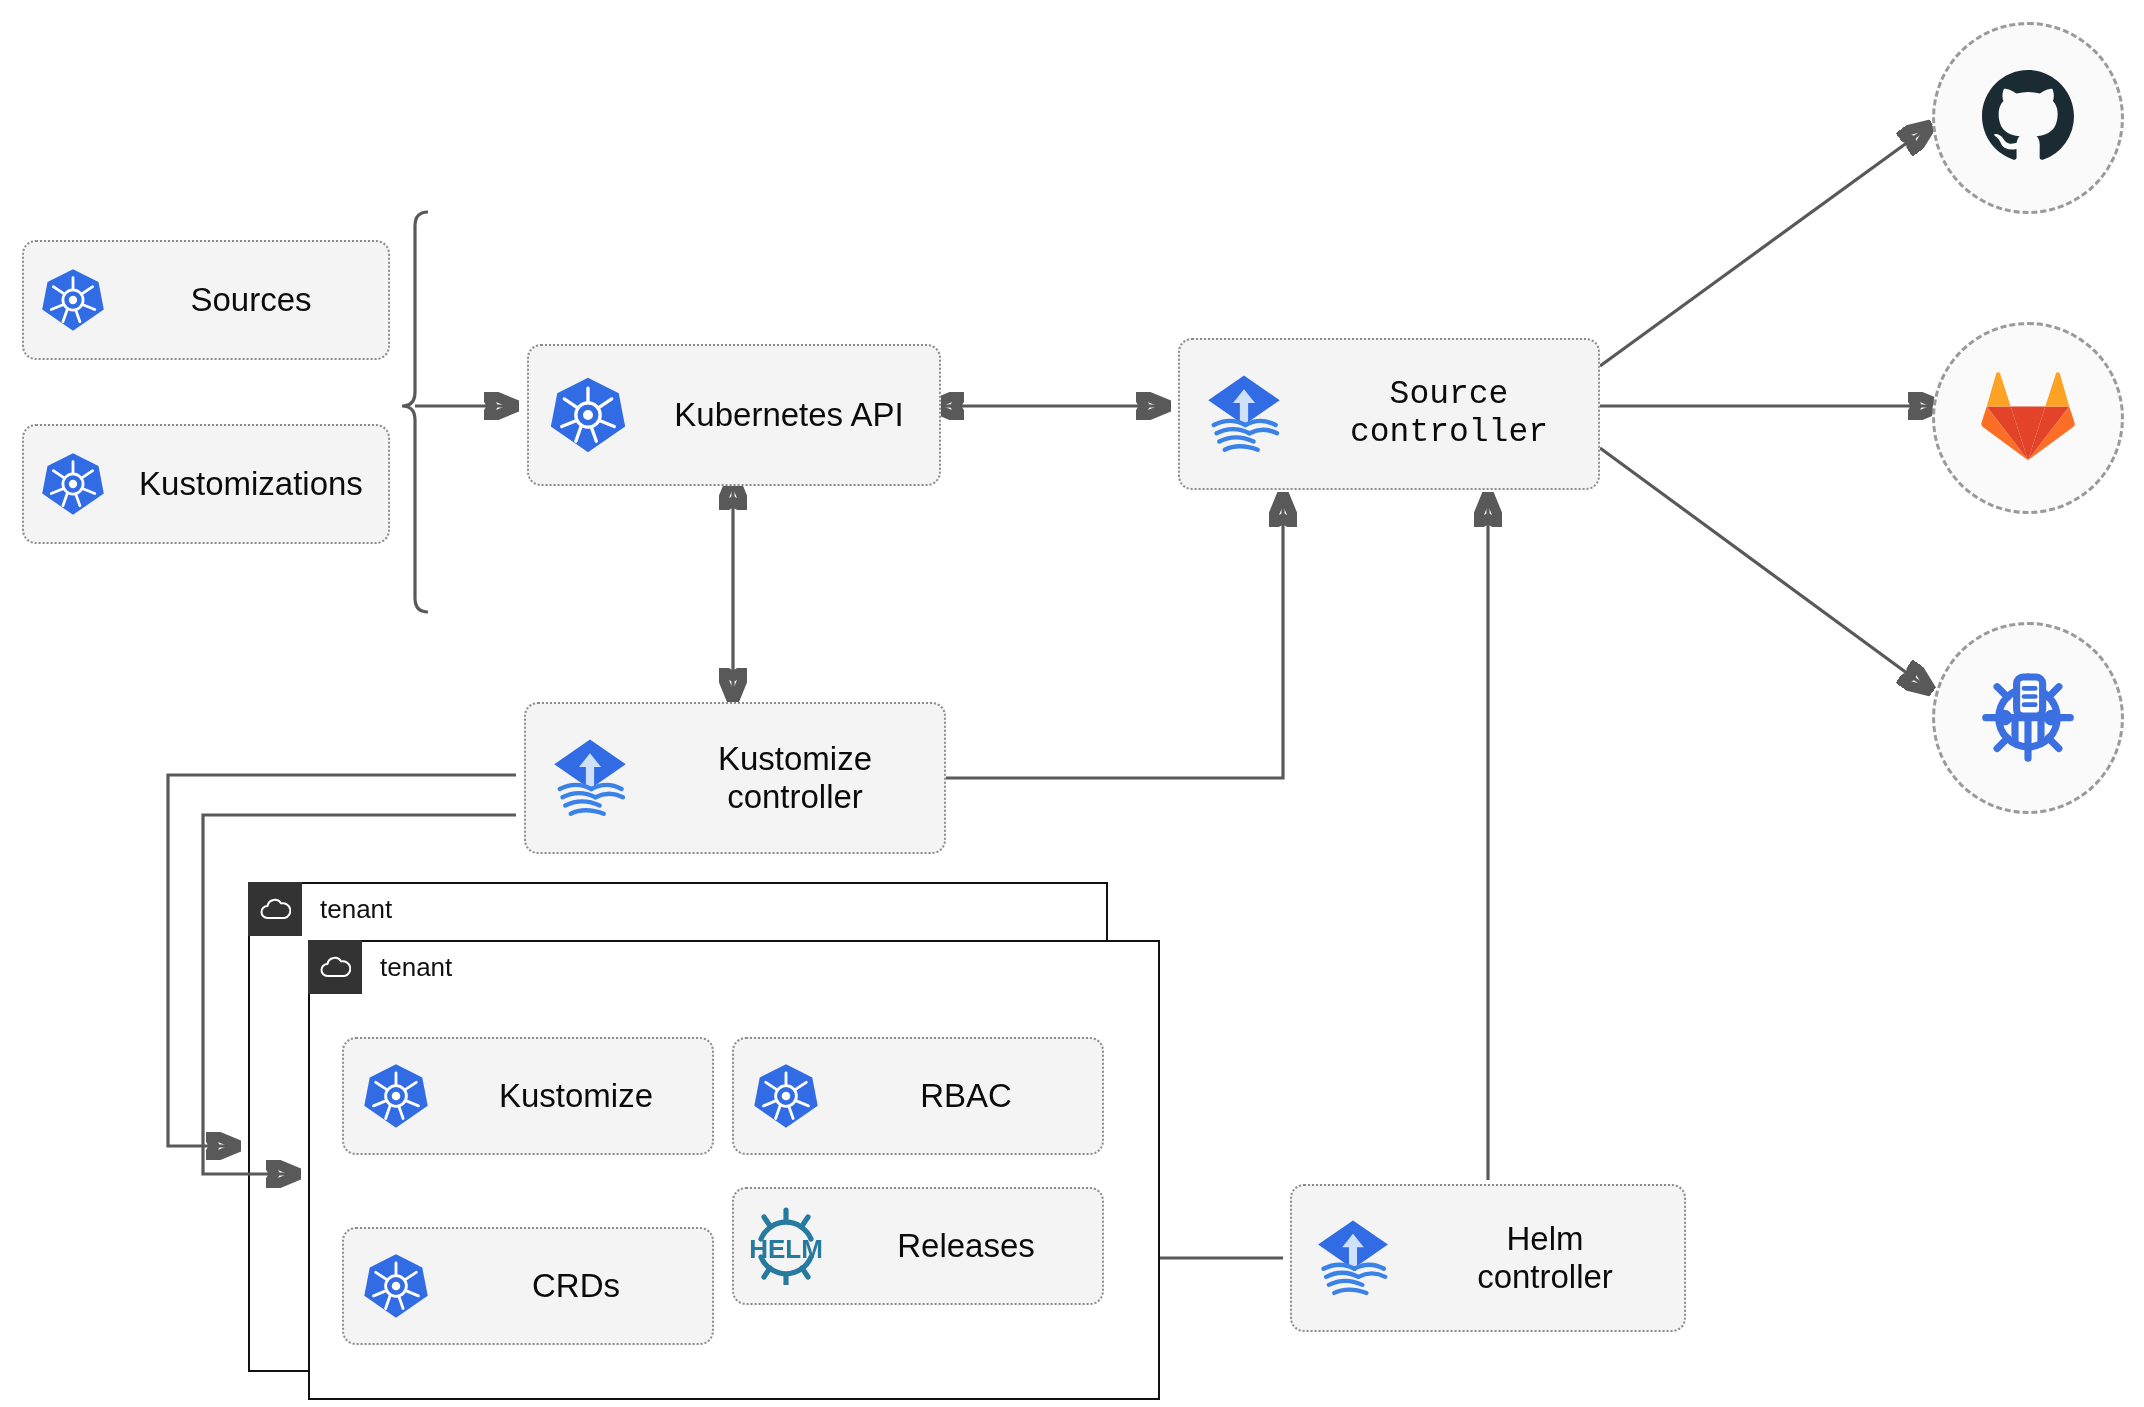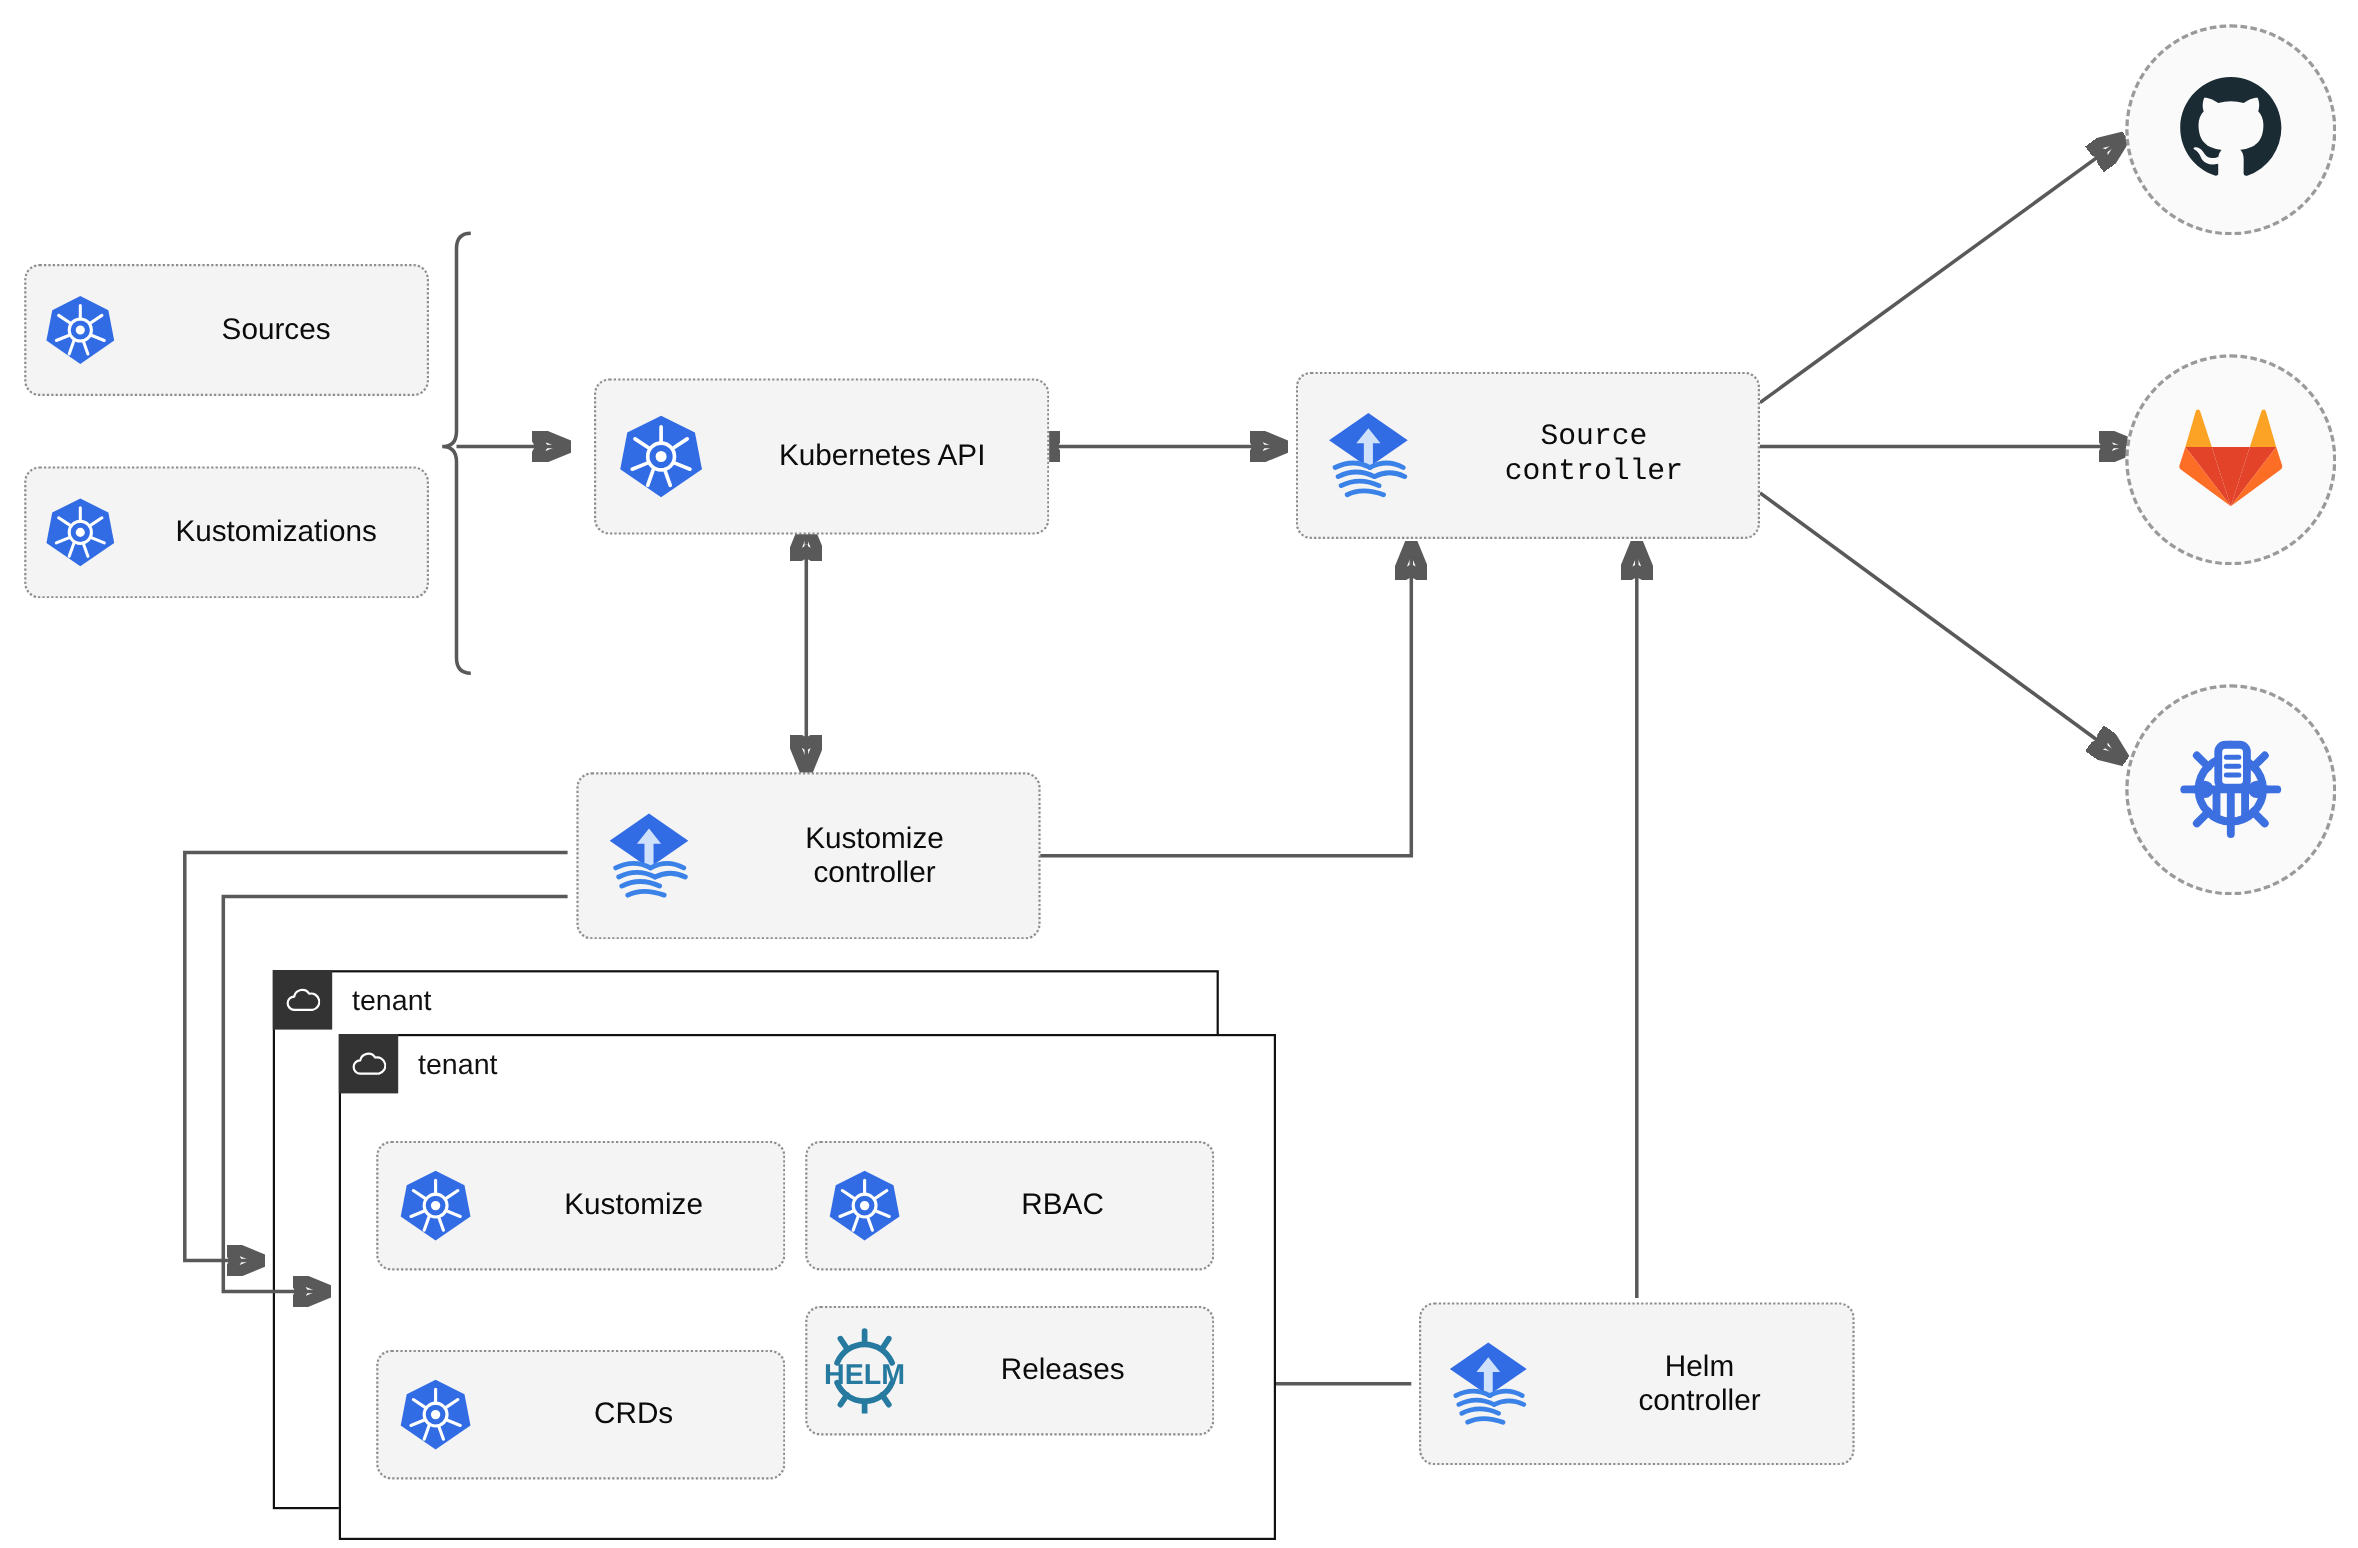--- a/index.html
+++ b/index.html
@@ -11,21 +11,21 @@
     position:absolute;
     background:#f4f4f4;
     border:2px dotted #8c8c8c;
     border-radius:14px;
     display:flex;align-items:center;
     box-sizing:border-box;
     z-index:6;
   }
   .node .ntext{
     color:#0b0b0b;
-    font-size:27px;
+    font-size:33px;
     line-height:1.15;
     text-align:center;
     flex:1;
     padding-right:8px;
     white-space:pre-line;
   }
   .node .nicon{
     flex:0 0 auto;
     display:flex;align-items:center;justify-content:center;
   }
@@ -142,21 +142,21 @@
           <line x1="34.5" y1="41.2" x2="38.5" y2="52.5"></line>
           <line x1="26.5" y1="41.2" x2="22.5" y2="52.5"></line>
           <line x1="22.6" y1="36.5" x2="11.5" y2="41"></line>
           <line x1="23.3" y1="26" x2="13.5" y2="19.5"></line>
         </g>
       </svg>
     </span>
     <span class="ntext">Kustomizations</span>
   </div>
 
-  <div class="node" style="left:540px;top:344px;width:414px;height:142px;">
+  <div class="node" style="left:527px;top:344px;width:414px;height:142px;">
     <span class="nicon" style="width:118px;">
       <svg width="82" height="82" viewBox="0 0 64 64">
         <polygon points="32,3 56,15 61,41 32,61 3,41 8,15" fill="#326CE5"></polygon>
         <g fill="none" stroke="#ffffff" stroke-width="2.6" stroke-linecap="round">
           <circle cx="32" cy="32" r="9.5"></circle>
           <circle cx="32" cy="32" r="2.6" fill="#ffffff"></circle>
           <line x1="32" y1="22.5" x2="32" y2="11"></line>
           <line x1="40.7" y1="26" x2="50.5" y2="19.5"></line>
           <line x1="41.4" y1="36.5" x2="52.5" y2="41"></line>
           <line x1="34.5" y1="41.2" x2="38.5" y2="52.5"></line>

